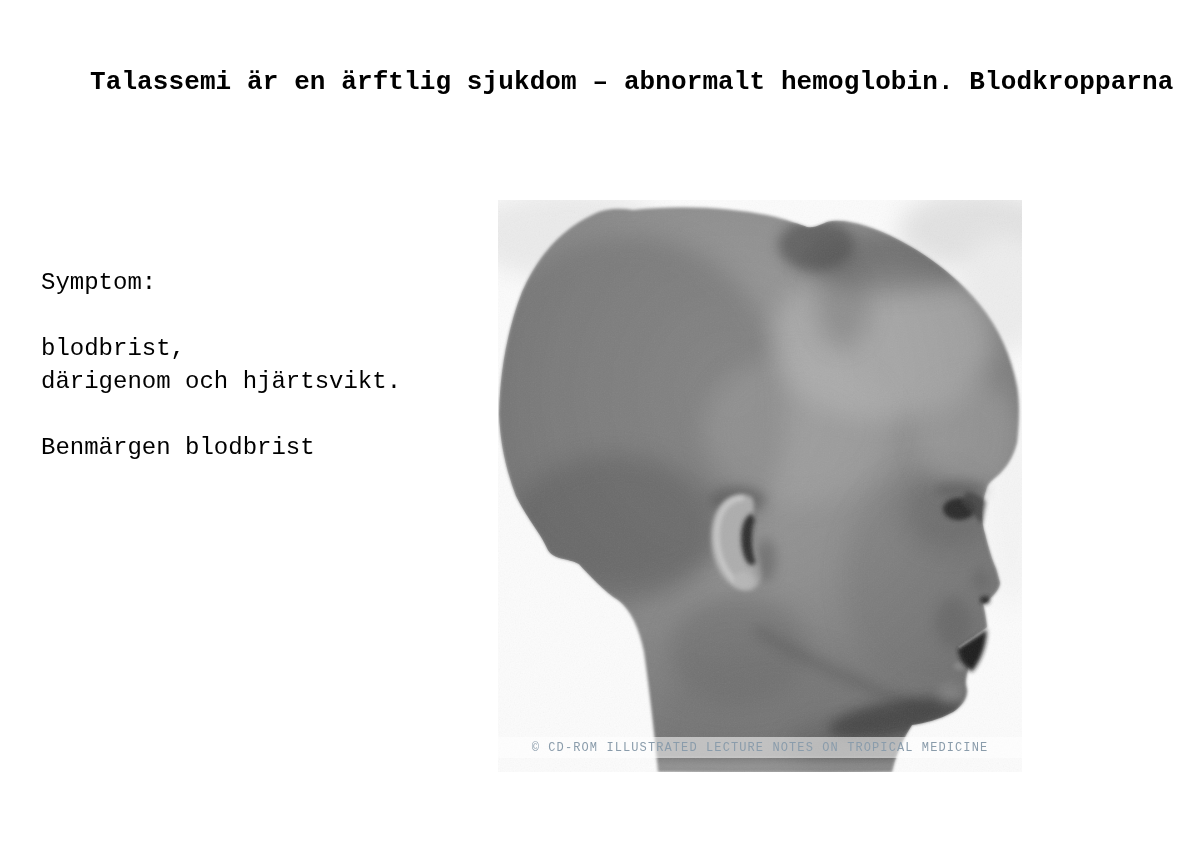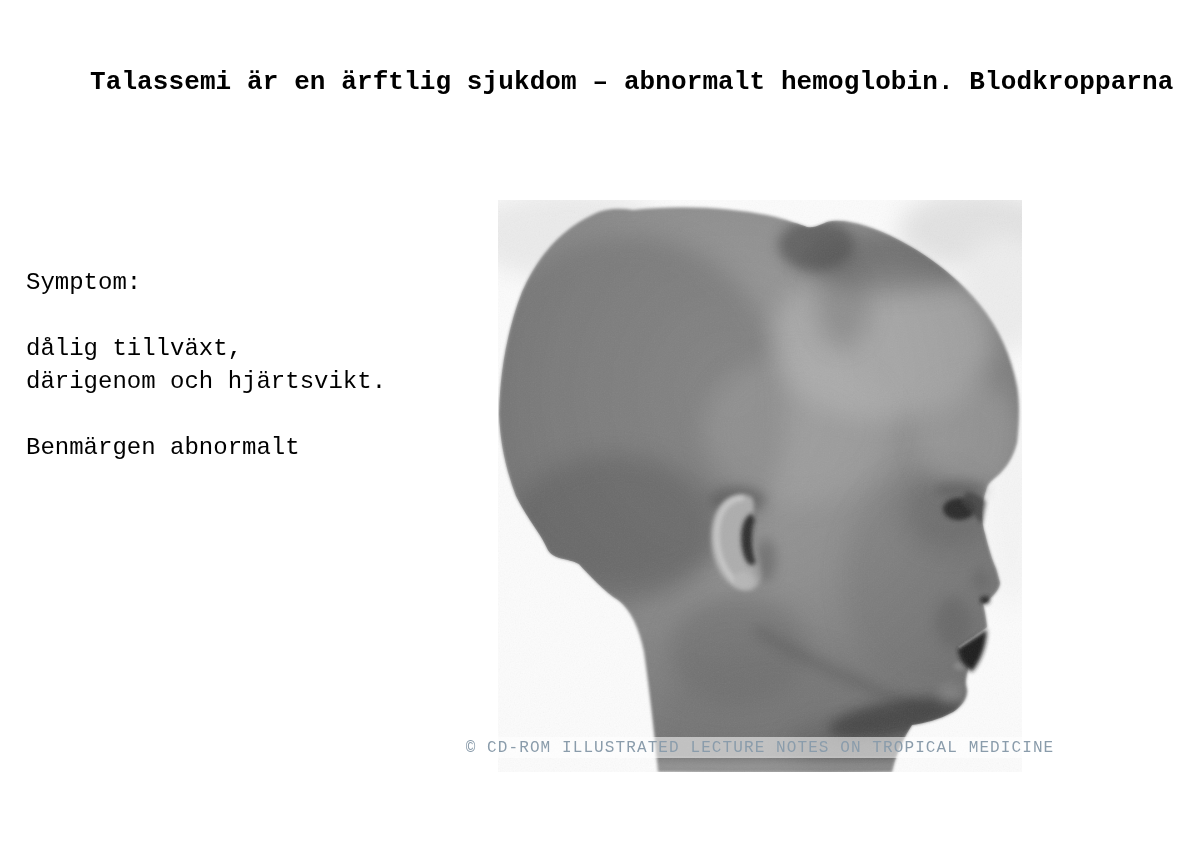--- a/index.html
+++ b/index.html
@@ -21,21 +21,21 @@
     left: 90px;
     top: 66px;
     font-size: 26px;
     font-weight: bold;
     line-height: 33px;
     letter-spacing: 0.1px;
     white-space: nowrap;
   }
   .symptoms {
     position: absolute;
-    left: 26px;
+    left: 41px;
     top: 266px;
     font-size: 24px;
     line-height: 33px;
     white-space: nowrap;
   }
   .symptoms .line { height: 33px; }
   .photo {
     position: absolute;
     left: 498px;
     top: 200px;
@@ -48,41 +48,41 @@
     position: absolute;
     left: 0;
     top: 537px;
     width: 100%;
     height: 21px;
     background: rgba(255,255,255,0.55);
     display: flex;
     align-items: center;
     justify-content: center;
     color: #8a9cab;
-    font-size: 16px;
+    font-size: 12px;
     letter-spacing: 1.1px;
     white-space: nowrap;
   }
 </style>
 </head>
 <body>
 
 <div class="slide">
 
   <div class="title">
     <div>Talassemi är en ärftlig sjukdom – abnormalt hemoglobin. Blodkropparna</div>
   </div>
 
   <div class="symptoms">
     <div class="line">Symptom:</div>
     <div class="line"></div>
-    <div class="line">dålig tillväxt,</div>
+    <div class="line">blodbrist,</div>
     <div class="line">därigenom och hjärtsvikt.</div>
     <div class="line"></div>
-    <div class="line">Benmärgen abnormalt</div>
+    <div class="line">Benmärgen blodbrist</div>
   </div>
 
   <figure class="photo">
     <svg width="524" height="572" viewBox="0 0 524 572" role="img" aria-label="Black-and-white profile photograph of a child with thalassemia showing an enlarged, bossed skull">
       <defs>
         <radialGradient id="skullG" cx="45%" cy="33%" r="80%">
           <stop offset="0%" stop-color="#9c9c9c"></stop>
           <stop offset="45%" stop-color="#8d8d8d"></stop>
           <stop offset="80%" stop-color="#767676"></stop>
           <stop offset="100%" stop-color="#646464"></stop>

